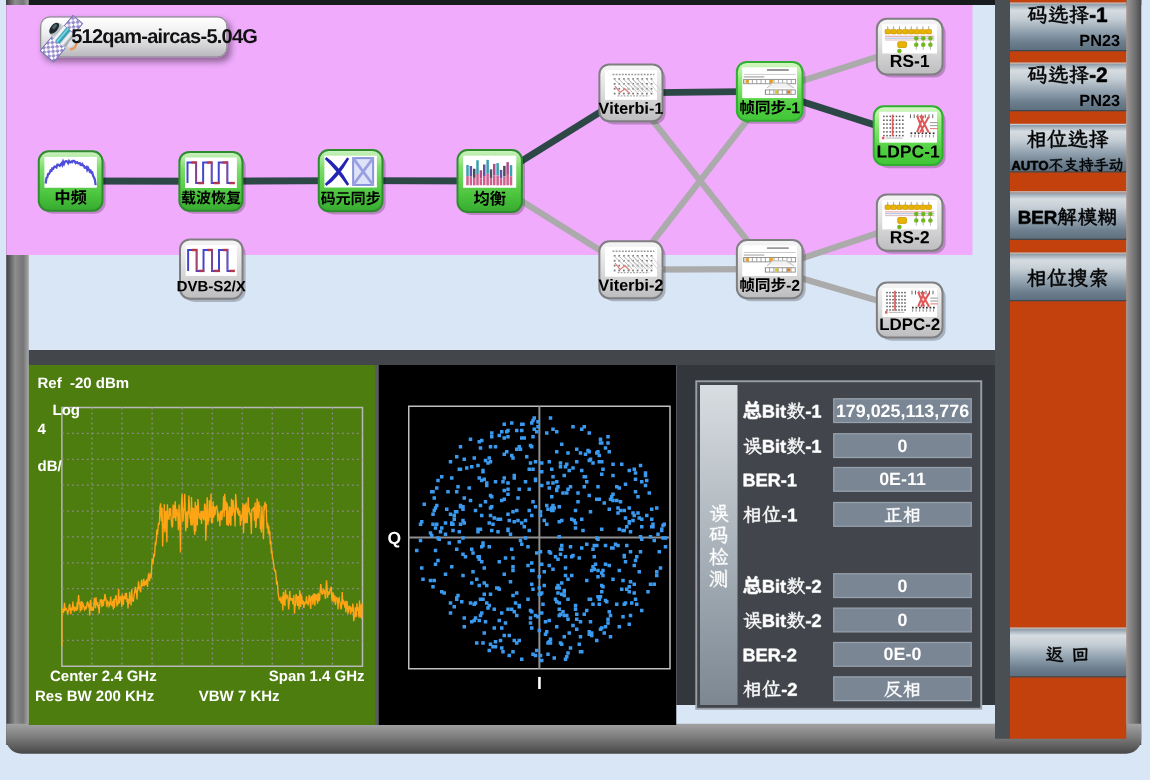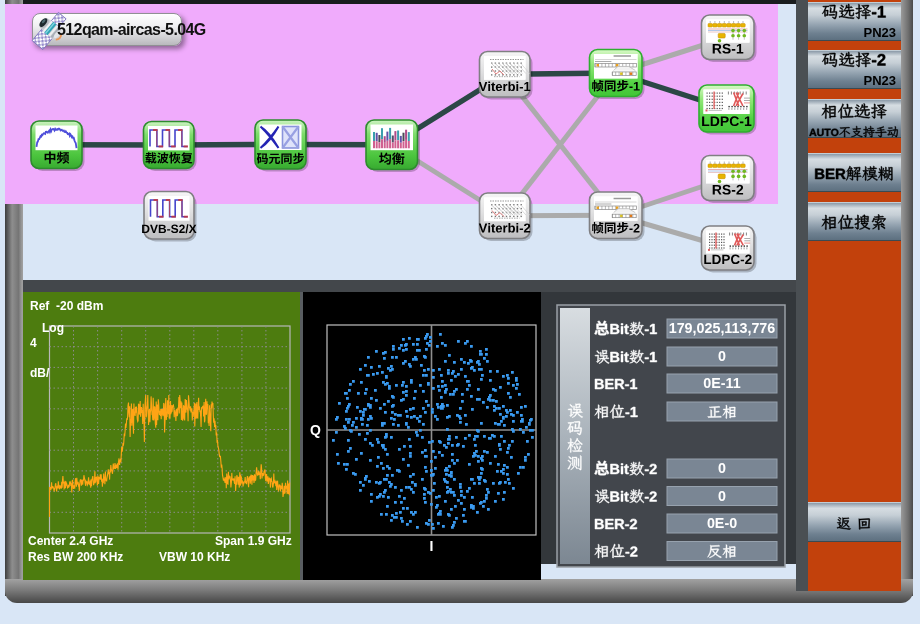--- a/index.html
+++ b/index.html
@@ -600,24 +600,24 @@
       <line x1="218.9" y1="34" x2="218.9" y2="241" stroke="#8c8c8c" stroke-width="1" stroke-dasharray="1.5,2.5"></line>
       <line x1="26.5" y1="199.6" x2="267" y2="199.6" stroke="#8c8c8c" stroke-width="1" stroke-dasharray="1.5,2.5"></line>
       <line x1="242.9" y1="34" x2="242.9" y2="241" stroke="#8c8c8c" stroke-width="1" stroke-dasharray="1.5,2.5"></line>
       <line x1="26.5" y1="220.3" x2="267" y2="220.3" stroke="#8c8c8c" stroke-width="1" stroke-dasharray="1.5,2.5"></line>
       <path d="M26.5,225 L26.5,195.5 L26.9,195.3 L27.3,195.4 L27.8,198.3 L28.2,195.2 L28.6,190.2 L29.0,196.7 L29.4,194.5 L29.9,194.6 L30.3,195.7 L30.7,196.1 L31.1,199.4 L31.5,197.5 L32.0,195.4 L32.4,192.3 L32.8,191.2 L33.2,195.7 L33.6,199.4 L34.1,194.8 L34.5,194.2 L34.9,196.4 L35.3,189.2 L35.7,193.2 L36.2,196.0 L36.6,197.3 L37.0,193.2 L37.4,195.4 L37.8,194.9 L38.3,196.7 L38.7,189.8 L39.1,195.8 L39.5,188.2 L39.9,184.1 L40.4,191.3 L40.8,190.1 L41.2,196.5 L41.6,195.7 L42.0,188.8 L42.5,196.2 L42.9,189.4 L43.3,192.7 L43.7,191.8 L44.1,193.2 L44.6,195.7 L45.0,195.0 L45.4,193.9 L45.8,194.9 L46.2,194.2 L46.7,190.1 L47.1,189.7 L47.5,190.5 L47.9,193.9 L48.3,191.2 L48.8,200.4 L49.2,189.0 L49.6,187.9 L50.0,194.5 L50.4,196.8 L50.9,193.4 L51.3,194.5 L51.7,196.6 L52.1,191.0 L52.5,186.2 L53.0,189.3 L53.4,194.6 L53.8,185.9 L54.2,191.1 L54.6,191.8 L55.1,189.7 L55.5,193.4 L55.9,192.8 L56.3,199.0 L56.7,192.8 L57.2,188.3 L57.6,188.4 L58.0,187.3 L58.4,193.7 L58.8,188.1 L59.3,189.8 L59.7,192.7 L60.1,187.3 L60.5,188.8 L60.9,183.2 L61.4,185.8 L61.8,187.6 L62.2,191.1 L62.6,193.8 L63.0,189.3 L63.5,190.3 L63.9,189.9 L64.3,193.1 L64.7,192.3 L65.1,190.0 L65.6,185.3 L66.0,192.1 L66.4,190.2 L66.8,193.2 L67.2,188.6 L67.7,195.6 L68.1,187.2 L68.5,194.2 L68.9,188.8 L69.3,186.4 L69.8,184.1 L70.2,187.6 L70.6,193.2 L71.0,190.9 L71.4,190.4 L71.9,179.3 L72.3,190.3 L72.7,189.7 L73.1,185.6 L73.5,185.3 L74.0,187.4 L74.4,193.6 L74.8,183.5 L75.2,185.7 L75.6,192.0 L76.1,185.5 L76.5,185.7 L76.9,187.3 L77.3,182.4 L77.7,187.6 L78.2,182.3 L78.6,189.8 L79.0,186.6 L79.4,194.7 L79.8,187.4 L80.3,191.2 L80.7,181.5 L81.1,185.7 L81.5,187.2 L81.9,192.3 L82.4,179.5 L82.8,188.6 L83.2,186.6 L83.6,189.5 L84.0,186.0 L84.5,183.1 L84.9,180.5 L85.3,177.4 L85.7,182.1 L86.1,180.1 L86.6,187.6 L87.0,177.6 L87.4,180.4 L87.8,173.1 L88.2,176.8 L88.7,178.6 L89.1,180.1 L89.5,181.8 L89.9,175.9 L90.3,171.6 L90.8,176.7 L91.2,176.4 L91.6,175.8 L92.0,171.0 L92.4,177.0 L92.9,172.7 L93.3,174.4 L93.7,176.0 L94.1,173.0 L94.5,171.4 L95.0,177.6 L95.4,170.2 L95.8,167.7 L96.2,168.6 L96.6,173.0 L97.1,167.6 L97.5,168.5 L97.9,170.4 L98.3,162.1 L98.7,155.0 L99.2,159.6 L99.6,156.7 L100.0,151.0 L100.4,153.6 L100.8,149.9 L101.3,141.5 L101.7,144.2 L102.1,138.9 L102.5,131.6 L102.9,135.9 L103.4,131.4 L103.8,126.2 L104.2,128.0 L104.6,125.2 L105.0,113.7 L105.5,110.6 L105.9,120.5 L106.3,125.2 L106.7,114.2 L107.1,145.1 L107.6,126.9 L108.0,131.0 L108.4,111.5 L108.8,133.8 L109.2,125.4 L109.7,116.7 L110.1,131.1 L110.5,141.7 L110.9,111.5 L111.3,121.5 L111.8,123.2 L112.2,123.3 L112.6,114.7 L113.0,120.6 L113.4,114.5 L113.9,122.0 L114.3,127.3 L114.7,129.5 L115.1,128.8 L115.5,112.3 L116.0,112.7 L116.4,122.6 L116.8,116.0 L117.2,109.1 L117.6,124.8 L118.1,118.0 L118.5,115.1 L118.9,120.9 L119.3,117.9 L119.7,132.1 L120.2,111.7 L120.6,125.8 L121.0,129.9 L121.4,150.0 L121.8,117.1 L122.3,108.8 L122.7,103.0 L123.1,125.4 L123.5,123.9 L123.9,117.0 L124.4,113.0 L124.8,103.0 L125.2,119.2 L125.6,133.0 L126.0,120.8 L126.5,117.1 L126.9,130.3 L127.3,121.0 L127.7,118.2 L128.1,104.4 L128.6,114.0 L129.0,122.5 L129.4,122.6 L129.8,128.3 L130.2,105.7 L130.7,128.4 L131.1,125.9 L131.5,114.8 L131.9,115.0 L132.3,131.5 L132.8,135.7 L133.2,109.4 L133.6,133.1 L134.0,120.2 L134.4,112.5 L134.9,128.3 L135.3,107.3 L135.7,111.8 L136.1,119.6 L136.5,122.9 L137.0,118.7 L137.4,123.9 L137.8,116.7 L138.2,127.2 L138.6,116.9 L139.1,122.6 L139.5,117.1 L139.9,124.2 L140.3,123.0 L140.7,110.9 L141.2,112.4 L141.6,140.5 L142.0,129.8 L142.4,115.6 L142.8,105.9 L143.3,128.0 L143.7,122.7 L144.1,124.9 L144.5,108.2 L144.9,111.6 L145.4,122.1 L145.8,103.0 L146.2,126.5 L146.6,113.3 L147.0,126.4 L147.5,109.1 L147.9,122.2 L148.3,113.1 L148.7,119.8 L149.1,119.3 L149.6,113.6 L150.0,113.5 L150.4,113.0 L150.8,115.5 L151.2,125.2 L151.7,118.2 L152.1,120.3 L152.5,122.0 L152.9,128.9 L153.3,117.6 L153.8,117.3 L154.2,124.2 L154.6,122.9 L155.0,115.6 L155.4,117.7 L155.9,105.0 L156.3,121.6 L156.7,103.0 L157.1,107.6 L157.5,116.3 L158.0,109.3 L158.4,127.9 L158.8,110.6 L159.2,118.2 L159.6,128.7 L160.1,126.4 L160.5,113.7 L160.9,114.0 L161.3,126.5 L161.7,128.5 L162.2,107.0 L162.6,113.6 L163.0,120.6 L163.4,108.0 L163.8,112.2 L164.3,117.4 L164.7,118.6 L165.1,129.2 L165.5,103.2 L165.9,108.2 L166.4,115.1 L166.8,116.3 L167.2,118.7 L167.6,114.3 L168.0,120.5 L168.5,116.7 L168.9,116.8 L169.3,128.6 L169.7,119.8 L170.1,125.0 L170.6,120.3 L171.0,118.5 L171.4,110.7 L171.8,134.6 L172.2,121.1 L172.7,111.6 L173.1,126.8 L173.5,118.5 L173.9,110.1 L174.3,125.8 L174.8,126.0 L175.2,114.0 L175.6,105.8 L176.0,118.0 L176.4,114.3 L176.9,119.3 L177.3,119.1 L177.7,125.3 L178.1,135.1 L178.5,115.6 L179.0,115.5 L179.4,114.9 L179.8,115.8 L180.2,113.5 L180.6,124.5 L181.1,110.1 L181.5,130.3 L181.9,128.3 L182.3,115.4 L182.7,106.8 L183.2,122.8 L183.6,121.3 L184.0,109.3 L184.4,117.3 L184.8,112.1 L185.3,131.3 L185.7,126.0 L186.1,134.0 L186.5,113.3 L186.9,121.2 L187.4,131.0 L187.8,139.3 L188.2,112.3 L188.6,116.4 L189.0,109.5 L189.5,112.7 L189.9,111.1 L190.3,123.8 L190.7,130.8 L191.1,126.3 L191.6,135.0 L192.0,128.7 L192.4,136.4 L192.8,132.9 L193.2,143.5 L193.7,140.6 L194.1,150.8 L194.5,148.1 L194.9,153.8 L195.3,155.3 L195.8,157.8 L196.2,162.0 L196.6,164.4 L197.0,164.1 L197.4,164.2 L197.9,169.9 L198.3,175.7 L198.7,172.6 L199.1,176.3 L199.5,183.2 L200.0,185.7 L200.4,188.1 L200.8,187.7 L201.2,186.7 L201.6,188.6 L202.1,190.9 L202.5,186.9 L202.9,185.1 L203.3,196.3 L203.7,181.5 L204.2,185.0 L204.6,191.9 L205.0,192.1 L205.4,179.7 L205.8,187.5 L206.3,183.5 L206.7,185.4 L207.1,185.1 L207.5,188.2 L207.9,195.5 L208.4,190.2 L208.8,180.9 L209.2,188.5 L209.6,186.5 L210.0,188.5 L210.5,186.9 L210.9,187.0 L211.3,190.6 L211.7,191.7 L212.1,184.2 L212.6,198.9 L213.0,192.7 L213.4,192.4 L213.8,183.3 L214.2,184.4 L214.7,189.1 L215.1,192.8 L215.5,184.8 L215.9,189.8 L216.3,195.6 L216.8,180.3 L217.2,187.1 L217.6,193.6 L218.0,184.4 L218.4,185.2 L218.9,191.4 L219.3,188.3 L219.7,190.5 L220.1,194.4 L220.5,190.5 L221.0,191.2 L221.4,189.7 L221.8,189.6 L222.2,185.0 L222.6,191.1 L223.1,189.0 L223.5,192.3 L223.9,188.3 L224.3,184.5 L224.7,184.7 L225.2,191.4 L225.6,195.2 L226.0,186.3 L226.4,185.2 L226.8,184.8 L227.3,191.7 L227.7,186.4 L228.1,182.6 L228.5,185.9 L228.9,192.6 L229.4,183.0 L229.8,188.3 L230.2,186.9 L230.6,183.6 L231.0,191.0 L231.5,182.3 L231.9,183.5 L232.3,188.3 L232.7,187.9 L233.1,181.1 L233.6,175.2 L234.0,178.9 L234.4,182.8 L234.8,183.3 L235.2,182.6 L235.7,178.9 L236.1,182.8 L236.5,181.2 L236.9,182.4 L237.3,187.2 L237.8,178.6 L238.2,172.3 L238.6,176.6 L239.0,186.4 L239.4,181.4 L239.9,181.7 L240.3,183.3 L240.7,182.9 L241.1,179.1 L241.5,178.9 L242.0,177.4 L242.4,186.4 L242.8,189.1 L243.2,182.4 L243.6,182.5 L244.1,188.9 L244.5,188.3 L244.9,184.2 L245.3,192.0 L245.7,189.8 L246.2,185.6 L246.6,187.6 L247.0,186.2 L247.4,195.6 L247.8,187.6 L248.3,186.5 L248.7,189.5 L249.1,189.8 L249.5,194.4 L249.9,195.5 L250.4,191.4 L250.8,181.6 L251.2,191.4 L251.6,190.1 L252.0,189.0 L252.5,190.9 L252.9,194.2 L253.3,189.3 L253.7,197.9 L254.1,189.2 L254.6,189.3 L255.0,195.1 L255.4,198.3 L255.8,197.5 L256.2,192.5 L256.7,193.8 L257.1,192.8 L257.5,199.5 L257.9,194.0 L258.3,195.1 L258.8,197.2 L259.2,190.9 L259.6,194.0 L260.0,204.9 L260.4,201.9 L260.9,199.3 L261.3,193.9 L261.7,201.2 L262.1,200.9 L262.5,190.7 L263.0,196.6 L263.4,193.8 L263.8,196.7 L264.2,202.1 L264.6,188.5 L265.1,197.5 L265.5,202.0 L265.9,191.6 L266.3,203.2 L266.7,190.5" fill="none" stroke="#FFA415" stroke-width="1.1"></path>
     </svg>
 <div class="wt" style="left:7px;top:7px">Ref&nbsp;&nbsp;-20 dBm</div>
 <div class="wt" style="left:19px;top:29px">Log</div>
 <div class="wt" style="left:7px;top:44px">4</div>
 <div class="wt" style="left:7px;top:74px">dB/</div>
-<div class="wt" style="left:5px;top:242px">Center 2.4 GHz</div>
-<div class="wt" style="left:192px;top:242px">Span 1.9 GHz</div>
+<div class="wt" style="left:17px;top:242px">Center 2.4 GHz</div>
+<div class="wt" style="left:192px;top:242px">Span 1.4 GHz</div>
 <div class="wt" style="left:5px;top:258px">Res BW 200 KHz</div>
-<div class="wt" style="left:136px;top:258px">VBW 10 KHz</div>
+<div class="wt" style="left:136px;top:258px">VBW 7 KHz</div>
 </div>
 <div style="position:absolute;left:300px;top:292px;width:241px;height:288px;background:#000;border-left:3px solid #595d61">
 <svg width="238" height="288">
 <rect x="24" y="33" width="209" height="210" fill="none" stroke="#c0c0c0" stroke-width="1.2"></rect>
 <line x1="24" y1="138.0" x2="233" y2="138.0" stroke="#8f8f8f" stroke-width="1.6"></line>
 <line x1="128.5" y1="33" x2="128.5" y2="243" stroke="#8f8f8f" stroke-width="1.6"></line>
 <path d="M57 160h2.8v2.8h-2.8zM189 107h2.8v2.8h-2.8zM52 134h2.8v2.8h-2.8zM157 202h2.8v2.8h-2.8zM67 74h2.8v2.8h-2.8zM174 168h2.8v2.8h-2.8zM204 186h2.8v2.8h-2.8zM121 119h2.8v2.8h-2.8zM226 127h2.8v2.8h-2.8zM84 75h2.8v2.8h-2.8zM135 148h2.8v2.8h-2.8zM104 134h2.8v2.8h-2.8zM147 183h2.8v2.8h-2.8zM195 151h2.8v2.8h-2.8zM43 171h2.8v2.8h-2.8zM49 129h2.8v2.8h-2.8zM47 138h2.8v2.8h-2.8zM78 152h2.8v2.8h-2.8zM228 137h2.8v2.8h-2.8zM174 68h2.8v2.8h-2.8zM109 181h2.8v2.8h-2.8zM122 163h2.8v2.8h-2.8zM135 76h2.8v2.8h-2.8zM164 88h2.8v2.8h-2.8zM217 114h2.8v2.8h-2.8zM174 138h2.8v2.8h-2.8zM186 102h2.8v2.8h-2.8zM191 130h2.8v2.8h-2.8zM200 172h2.8v2.8h-2.8zM138 88h2.8v2.8h-2.8zM178 167h2.8v2.8h-2.8zM213 119h2.8v2.8h-2.8zM165 171h2.8v2.8h-2.8zM148 152h2.8v2.8h-2.8zM141 98h2.8v2.8h-2.8zM66 114h2.8v2.8h-2.8zM160 216h2.8v2.8h-2.8zM183 196h2.8v2.8h-2.8zM177 180h2.8v2.8h-2.8zM141 188h2.8v2.8h-2.8zM217 122h2.8v2.8h-2.8zM97 225h2.8v2.8h-2.8zM144 198h2.8v2.8h-2.8zM177 76h2.8v2.8h-2.8zM209 195h2.8v2.8h-2.8zM140 186h2.8v2.8h-2.8zM137 82h2.8v2.8h-2.8zM121 163h2.8v2.8h-2.8zM193 178h2.8v2.8h-2.8zM132 214h2.8v2.8h-2.8zM82 186h2.8v2.8h-2.8zM196 121h2.8v2.8h-2.8zM45 97h2.8v2.8h-2.8zM145 173h2.8v2.8h-2.8zM204 90h2.8v2.8h-2.8zM129 181h2.8v2.8h-2.8zM122 43h2.8v2.8h-2.8zM161 228h2.8v2.8h-2.8zM186 87h2.8v2.8h-2.8zM100 153h2.8v2.8h-2.8zM224 161h2.8v2.8h-2.8zM135 220h2.8v2.8h-2.8zM125 227h2.8v2.8h-2.8zM84 108h2.8v2.8h-2.8zM167 212h2.8v2.8h-2.8zM172 158h2.8v2.8h-2.8zM43 105h2.8v2.8h-2.8zM89 104h2.8v2.8h-2.8zM168 116h2.8v2.8h-2.8zM180 143h2.8v2.8h-2.8zM105 146h2.8v2.8h-2.8zM156 191h2.8v2.8h-2.8zM96 122h2.8v2.8h-2.8zM67 208h2.8v2.8h-2.8zM209 128h2.8v2.8h-2.8zM101 68h2.8v2.8h-2.8zM140 152h2.8v2.8h-2.8zM223 148h2.8v2.8h-2.8zM99 46h2.8v2.8h-2.8zM208 148h2.8v2.8h-2.8zM44 147h2.8v2.8h-2.8zM87 227h2.8v2.8h-2.8zM194 171h2.8v2.8h-2.8zM121 45h2.8v2.8h-2.8zM122 56h2.8v2.8h-2.8zM154 48h2.8v2.8h-2.8zM79 203h2.8v2.8h-2.8zM204 85h2.8v2.8h-2.8zM51 181h2.8v2.8h-2.8zM178 82h2.8v2.8h-2.8zM85 95h2.8v2.8h-2.8zM61 100h2.8v2.8h-2.8zM199 176h2.8v2.8h-2.8zM222 134h2.8v2.8h-2.8zM120 77h2.8v2.8h-2.8zM121 64h2.8v2.8h-2.8zM43 171h2.8v2.8h-2.8zM203 181h2.8v2.8h-2.8zM205 152h2.8v2.8h-2.8zM81 144h2.8v2.8h-2.8zM106 73h2.8v2.8h-2.8zM56 76h2.8v2.8h-2.8zM128 148h2.8v2.8h-2.8zM103 215h2.8v2.8h-2.8zM141 177h2.8v2.8h-2.8zM196 94h2.8v2.8h-2.8zM40 171h2.8v2.8h-2.8zM91 209h2.8v2.8h-2.8zM149 199h2.8v2.8h-2.8zM161 50h2.8v2.8h-2.8zM174 96h2.8v2.8h-2.8zM80 111h2.8v2.8h-2.8zM175 190h2.8v2.8h-2.8zM176 61h2.8v2.8h-2.8zM105 45h2.8v2.8h-2.8zM122 178h2.8v2.8h-2.8zM79 154h2.8v2.8h-2.8zM143 199h2.8v2.8h-2.8zM79 89h2.8v2.8h-2.8zM92 220h2.8v2.8h-2.8zM195 131h2.8v2.8h-2.8zM144 146h2.8v2.8h-2.8zM143 124h2.8v2.8h-2.8zM109 66h2.8v2.8h-2.8zM96 219h2.8v2.8h-2.8zM165 142h2.8v2.8h-2.8zM113 142h2.8v2.8h-2.8zM152 96h2.8v2.8h-2.8zM142 154h2.8v2.8h-2.8zM83 90h2.8v2.8h-2.8zM73 80h2.8v2.8h-2.8zM163 48h2.8v2.8h-2.8zM111 98h2.8v2.8h-2.8zM87 144h2.8v2.8h-2.8zM197 143h2.8v2.8h-2.8zM119 98h2.8v2.8h-2.8zM120 195h2.8v2.8h-2.8zM105 71h2.8v2.8h-2.8zM63 82h2.8v2.8h-2.8zM59 192h2.8v2.8h-2.8zM153 122h2.8v2.8h-2.8zM206 104h2.8v2.8h-2.8zM175 186h2.8v2.8h-2.8zM61 72h2.8v2.8h-2.8zM75 190h2.8v2.8h-2.8zM193 78h2.8v2.8h-2.8zM192 115h2.8v2.8h-2.8zM102 102h2.8v2.8h-2.8zM113 51h2.8v2.8h-2.8zM75 73h2.8v2.8h-2.8zM150 229h2.8v2.8h-2.8zM227 126h2.8v2.8h-2.8zM42 118h2.8v2.8h-2.8zM88 222h2.8v2.8h-2.8zM165 92h2.8v2.8h-2.8zM186 170h2.8v2.8h-2.8zM45 111h2.8v2.8h-2.8zM112 139h2.8v2.8h-2.8zM138 115h2.8v2.8h-2.8zM141 99h2.8v2.8h-2.8zM83 213h2.8v2.8h-2.8zM153 167h2.8v2.8h-2.8zM44 129h2.8v2.8h-2.8zM173 69h2.8v2.8h-2.8zM195 115h2.8v2.8h-2.8zM156 129h2.8v2.8h-2.8zM141 208h2.8v2.8h-2.8zM107 219h2.8v2.8h-2.8zM82 84h2.8v2.8h-2.8zM170 77h2.8v2.8h-2.8zM105 194h2.8v2.8h-2.8zM182 61h2.8v2.8h-2.8zM152 225h2.8v2.8h-2.8zM199 124h2.8v2.8h-2.8zM88 119h2.8v2.8h-2.8zM59 122h2.8v2.8h-2.8zM115 128h2.8v2.8h-2.8zM199 125h2.8v2.8h-2.8zM56 189h2.8v2.8h-2.8zM64 112h2.8v2.8h-2.8zM119 115h2.8v2.8h-2.8zM66 123h2.8v2.8h-2.8zM221 113h2.8v2.8h-2.8zM120 205h2.8v2.8h-2.8zM174 184h2.8v2.8h-2.8zM167 53h2.8v2.8h-2.8zM73 146h2.8v2.8h-2.8zM157 210h2.8v2.8h-2.8zM161 122h2.8v2.8h-2.8zM131 123h2.8v2.8h-2.8zM145 182h2.8v2.8h-2.8zM107 87h2.8v2.8h-2.8zM80 199h2.8v2.8h-2.8zM196 189h2.8v2.8h-2.8zM180 187h2.8v2.8h-2.8zM128 182h2.8v2.8h-2.8zM64 126h2.8v2.8h-2.8zM83 182h2.8v2.8h-2.8zM89 131h2.8v2.8h-2.8zM151 213h2.8v2.8h-2.8zM82 83h2.8v2.8h-2.8zM175 76h2.8v2.8h-2.8zM158 101h2.8v2.8h-2.8zM123 50h2.8v2.8h-2.8zM175 106h2.8v2.8h-2.8zM90 224h2.8v2.8h-2.8zM148 234h2.8v2.8h-2.8zM156 115h2.8v2.8h-2.8zM134 221h2.8v2.8h-2.8zM127 168h2.8v2.8h-2.8zM161 83h2.8v2.8h-2.8zM137 104h2.8v2.8h-2.8zM61 185h2.8v2.8h-2.8zM173 143h2.8v2.8h-2.8zM89 53h2.8v2.8h-2.8zM162 131h2.8v2.8h-2.8zM41 135h2.8v2.8h-2.8zM46 137h2.8v2.8h-2.8zM138 162h2.8v2.8h-2.8zM144 150h2.8v2.8h-2.8zM60 116h2.8v2.8h-2.8zM94 122h2.8v2.8h-2.8zM147 179h2.8v2.8h-2.8zM182 56h2.8v2.8h-2.8zM156 125h2.8v2.8h-2.8zM219 174h2.8v2.8h-2.8zM44 158h2.8v2.8h-2.8zM97 197h2.8v2.8h-2.8zM63 132h2.8v2.8h-2.8zM119 131h2.8v2.8h-2.8zM101 52h2.8v2.8h-2.8zM157 198h2.8v2.8h-2.8zM124 76h2.8v2.8h-2.8zM142 175h2.8v2.8h-2.8zM116 137h2.8v2.8h-2.8zM199 83h2.8v2.8h-2.8zM102 51h2.8v2.8h-2.8zM85 93h2.8v2.8h-2.8zM71 97h2.8v2.8h-2.8zM218 128h2.8v2.8h-2.8zM124 231h2.8v2.8h-2.8zM125 52h2.8v2.8h-2.8zM154 81h2.8v2.8h-2.8zM203 82h2.8v2.8h-2.8zM99 57h2.8v2.8h-2.8zM135 76h2.8v2.8h-2.8zM124 112h2.8v2.8h-2.8zM91 194h2.8v2.8h-2.8zM188 142h2.8v2.8h-2.8zM78 79h2.8v2.8h-2.8zM139 233h2.8v2.8h-2.8zM99 89h2.8v2.8h-2.8zM88 76h2.8v2.8h-2.8zM67 125h2.8v2.8h-2.8zM209 138h2.8v2.8h-2.8zM102 56h2.8v2.8h-2.8zM143 136h2.8v2.8h-2.8zM64 82h2.8v2.8h-2.8zM126 200h2.8v2.8h-2.8zM171 152h2.8v2.8h-2.8zM106 160h2.8v2.8h-2.8zM128 231h2.8v2.8h-2.8zM61 116h2.8v2.8h-2.8zM202 123h2.8v2.8h-2.8zM208 136h2.8v2.8h-2.8zM139 113h2.8v2.8h-2.8zM57 89h2.8v2.8h-2.8zM221 164h2.8v2.8h-2.8zM165 195h2.8v2.8h-2.8zM163 198h2.8v2.8h-2.8zM110 123h2.8v2.8h-2.8zM190 117h2.8v2.8h-2.8zM52 125h2.8v2.8h-2.8zM93 177h2.8v2.8h-2.8zM86 77h2.8v2.8h-2.8zM111 219h2.8v2.8h-2.8zM125 149h2.8v2.8h-2.8zM129 158h2.8v2.8h-2.8zM177 209h2.8v2.8h-2.8zM56 197h2.8v2.8h-2.8zM128 116h2.8v2.8h-2.8zM225 131h2.8v2.8h-2.8zM214 180h2.8v2.8h-2.8zM66 167h2.8v2.8h-2.8zM177 130h2.8v2.8h-2.8zM33 124h2.8v2.8h-2.8zM117 72h2.8v2.8h-2.8zM218 126h2.8v2.8h-2.8zM102 118h2.8v2.8h-2.8zM81 91h2.8v2.8h-2.8zM135 159h2.8v2.8h-2.8zM94 132h2.8v2.8h-2.8zM52 166h2.8v2.8h-2.8zM79 152h2.8v2.8h-2.8zM72 107h2.8v2.8h-2.8zM141 68h2.8v2.8h-2.8zM226 137h2.8v2.8h-2.8zM124 90h2.8v2.8h-2.8zM200 199h2.8v2.8h-2.8zM145 62h2.8v2.8h-2.8zM95 178h2.8v2.8h-2.8zM99 70h2.8v2.8h-2.8zM62 96h2.8v2.8h-2.8zM129 95h2.8v2.8h-2.8zM129 235h2.8v2.8h-2.8zM209 92h2.8v2.8h-2.8zM152 144h2.8v2.8h-2.8zM120 201h2.8v2.8h-2.8zM106 116h2.8v2.8h-2.8zM102 131h2.8v2.8h-2.8zM199 180h2.8v2.8h-2.8zM53 114h2.8v2.8h-2.8zM80 186h2.8v2.8h-2.8zM143 194h2.8v2.8h-2.8zM126 48h2.8v2.8h-2.8zM159 153h2.8v2.8h-2.8zM157 66h2.8v2.8h-2.8zM134 93h2.8v2.8h-2.8zM83 161h2.8v2.8h-2.8zM151 83h2.8v2.8h-2.8zM72 58h2.8v2.8h-2.8zM95 203h2.8v2.8h-2.8zM126 44h2.8v2.8h-2.8zM74 164h2.8v2.8h-2.8zM205 190h2.8v2.8h-2.8zM154 151h2.8v2.8h-2.8zM64 111h2.8v2.8h-2.8zM107 89h2.8v2.8h-2.8zM133 111h2.8v2.8h-2.8zM147 216h2.8v2.8h-2.8zM177 165h2.8v2.8h-2.8zM115 57h2.8v2.8h-2.8zM121 174h2.8v2.8h-2.8zM75 203h2.8v2.8h-2.8zM106 163h2.8v2.8h-2.8zM109 66h2.8v2.8h-2.8zM213 91h2.8v2.8h-2.8zM185 104h2.8v2.8h-2.8zM147 87h2.8v2.8h-2.8zM102 194h2.8v2.8h-2.8zM215 101h2.8v2.8h-2.8zM129 197h2.8v2.8h-2.8zM88 182h2.8v2.8h-2.8zM79 175h2.8v2.8h-2.8zM154 207h2.8v2.8h-2.8zM150 69h2.8v2.8h-2.8zM167 75h2.8v2.8h-2.8zM167 214h2.8v2.8h-2.8zM167 103h2.8v2.8h-2.8zM200 148h2.8v2.8h-2.8zM56 118h2.8v2.8h-2.8zM207 121h2.8v2.8h-2.8zM137 115h2.8v2.8h-2.8zM44 113h2.8v2.8h-2.8zM153 152h2.8v2.8h-2.8zM121 45h2.8v2.8h-2.8zM197 178h2.8v2.8h-2.8zM182 205h2.8v2.8h-2.8zM99 99h2.8v2.8h-2.8zM145 222h2.8v2.8h-2.8zM42 126h2.8v2.8h-2.8zM83 173h2.8v2.8h-2.8zM209 122h2.8v2.8h-2.8zM55 141h2.8v2.8h-2.8zM113 57h2.8v2.8h-2.8zM184 106h2.8v2.8h-2.8zM166 67h2.8v2.8h-2.8zM183 68h2.8v2.8h-2.8zM176 58h2.8v2.8h-2.8zM206 117h2.8v2.8h-2.8zM45 126h2.8v2.8h-2.8zM149 78h2.8v2.8h-2.8zM95 156h2.8v2.8h-2.8zM123 41h2.8v2.8h-2.8zM99 166h2.8v2.8h-2.8zM147 199h2.8v2.8h-2.8zM103 231h2.8v2.8h-2.8zM180 158h2.8v2.8h-2.8zM189 190h2.8v2.8h-2.8zM135 97h2.8v2.8h-2.8zM191 163h2.8v2.8h-2.8zM46 91h2.8v2.8h-2.8zM161 145h2.8v2.8h-2.8zM147 180h2.8v2.8h-2.8zM136 221h2.8v2.8h-2.8zM89 112h2.8v2.8h-2.8zM150 186h2.8v2.8h-2.8zM169 213h2.8v2.8h-2.8zM100 205h2.8v2.8h-2.8zM157 76h2.8v2.8h-2.8zM122 230h2.8v2.8h-2.8zM179 109h2.8v2.8h-2.8zM35 110h2.8v2.8h-2.8zM82 143h2.8v2.8h-2.8zM221 167h2.8v2.8h-2.8zM148 80h2.8v2.8h-2.8zM58 126h2.8v2.8h-2.8zM113 234h2.8v2.8h-2.8zM102 98h2.8v2.8h-2.8zM197 143h2.8v2.8h-2.8zM67 201h2.8v2.8h-2.8zM111 64h2.8v2.8h-2.8zM150 170h2.8v2.8h-2.8zM106 183h2.8v2.8h-2.8zM177 86h2.8v2.8h-2.8zM64 64h2.8v2.8h-2.8zM121 209h2.8v2.8h-2.8zM180 208h2.8v2.8h-2.8zM219 139h2.8v2.8h-2.8zM180 65h2.8v2.8h-2.8zM174 163h2.8v2.8h-2.8zM122 108h2.8v2.8h-2.8zM61 146h2.8v2.8h-2.8zM202 117h2.8v2.8h-2.8zM163 96h2.8v2.8h-2.8zM144 77h2.8v2.8h-2.8zM155 123h2.8v2.8h-2.8zM150 98h2.8v2.8h-2.8zM59 119h2.8v2.8h-2.8zM179 213h2.8v2.8h-2.8zM108 189h2.8v2.8h-2.8zM178 163h2.8v2.8h-2.8zM46 155h2.8v2.8h-2.8zM76 201h2.8v2.8h-2.8zM178 176h2.8v2.8h-2.8zM33 161h2.8v2.8h-2.8zM167 68h2.8v2.8h-2.8zM190 143h2.8v2.8h-2.8zM116 92h2.8v2.8h-2.8zM66 112h2.8v2.8h-2.8zM228 144h2.8v2.8h-2.8zM142 96h2.8v2.8h-2.8zM88 103h2.8v2.8h-2.8zM76 189h2.8v2.8h-2.8zM111 192h2.8v2.8h-2.8zM65 188h2.8v2.8h-2.8zM127 182h2.8v2.8h-2.8zM122 82h2.8v2.8h-2.8zM199 113h2.8v2.8h-2.8zM119 82h2.8v2.8h-2.8zM143 112h2.8v2.8h-2.8zM148 161h2.8v2.8h-2.8zM92 64h2.8v2.8h-2.8zM156 194h2.8v2.8h-2.8zM168 74h2.8v2.8h-2.8zM169 163h2.8v2.8h-2.8zM148 167h2.8v2.8h-2.8zM106 153h2.8v2.8h-2.8zM186 107h2.8v2.8h-2.8zM48 132h2.8v2.8h-2.8zM138 50h2.8v2.8h-2.8zM85 175h2.8v2.8h-2.8zM118 144h2.8v2.8h-2.8zM61 186h2.8v2.8h-2.8zM217 128h2.8v2.8h-2.8zM87 73h2.8v2.8h-2.8zM186 145h2.8v2.8h-2.8zM84 204h2.8v2.8h-2.8zM177 175h2.8v2.8h-2.8zM40 133h2.8v2.8h-2.8zM164 70h2.8v2.8h-2.8zM176 210h2.8v2.8h-2.8zM189 96h2.8v2.8h-2.8zM86 193h2.8v2.8h-2.8zM182 202h2.8v2.8h-2.8zM200 132h2.8v2.8h-2.8zM109 51h2.8v2.8h-2.8zM160 228h2.8v2.8h-2.8zM97 107h2.8v2.8h-2.8zM171 162h2.8v2.8h-2.8zM54 100h2.8v2.8h-2.8zM82 221h2.8v2.8h-2.8zM85 189h2.8v2.8h-2.8zM199 206h2.8v2.8h-2.8zM191 208h2.8v2.8h-2.8zM56 118h2.8v2.8h-2.8zM81 119h2.8v2.8h-2.8zM212 85h2.8v2.8h-2.8zM160 69h2.8v2.8h-2.8zM194 200h2.8v2.8h-2.8zM106 228h2.8v2.8h-2.8zM133 212h2.8v2.8h-2.8zM149 101h2.8v2.8h-2.8zM102 130h2.8v2.8h-2.8zM170 146h2.8v2.8h-2.8zM225 130h2.8v2.8h-2.8zM98 92h2.8v2.8h-2.8zM88 64h2.8v2.8h-2.8zM72 189h2.8v2.8h-2.8zM133 126h2.8v2.8h-2.8zM150 202h2.8v2.8h-2.8zM167 186h2.8v2.8h-2.8zM91 121h2.8v2.8h-2.8zM78 132h2.8v2.8h-2.8zM76 115h2.8v2.8h-2.8zM116 123h2.8v2.8h-2.8zM110 105h2.8v2.8h-2.8zM203 119h2.8v2.8h-2.8zM66 150h2.8v2.8h-2.8zM69 81h2.8v2.8h-2.8zM133 53h2.8v2.8h-2.8zM29 147h2.8v2.8h-2.8zM177 61h2.8v2.8h-2.8zM73 173h2.8v2.8h-2.8zM41 100h2.8v2.8h-2.8zM57 126h2.8v2.8h-2.8zM42 176h2.8v2.8h-2.8zM118 159h2.8v2.8h-2.8zM114 46h2.8v2.8h-2.8zM120 63h2.8v2.8h-2.8zM129 84h2.8v2.8h-2.8zM107 124h2.8v2.8h-2.8zM176 184h2.8v2.8h-2.8zM66 137h2.8v2.8h-2.8zM207 164h2.8v2.8h-2.8zM80 130h2.8v2.8h-2.8zM107 196h2.8v2.8h-2.8zM131 164h2.8v2.8h-2.8zM212 87h2.8v2.8h-2.8zM81 59h2.8v2.8h-2.8zM49 180h2.8v2.8h-2.8zM144 221h2.8v2.8h-2.8zM42 100h2.8v2.8h-2.8zM201 189h2.8v2.8h-2.8zM181 188h2.8v2.8h-2.8zM111 191h2.8v2.8h-2.8zM216 174h2.8v2.8h-2.8zM154 81h2.8v2.8h-2.8zM81 197h2.8v2.8h-2.8zM145 143h2.8v2.8h-2.8zM173 106h2.8v2.8h-2.8zM32 139h2.8v2.8h-2.8zM197 128h2.8v2.8h-2.8zM143 189h2.8v2.8h-2.8zM212 95h2.8v2.8h-2.8zM159 222h2.8v2.8h-2.8zM87 191h2.8v2.8h-2.8zM173 219h2.8v2.8h-2.8zM173 137h2.8v2.8h-2.8zM99 106h2.8v2.8h-2.8zM145 123h2.8v2.8h-2.8zM195 190h2.8v2.8h-2.8zM92 224h2.8v2.8h-2.8zM186 78h2.8v2.8h-2.8zM184 199h2.8v2.8h-2.8zM190 113h2.8v2.8h-2.8zM170 160h2.8v2.8h-2.8zM99 215h2.8v2.8h-2.8zM143 177h2.8v2.8h-2.8zM136 218h2.8v2.8h-2.8zM144 80h2.8v2.8h-2.8zM79 60h2.8v2.8h-2.8zM88 113h2.8v2.8h-2.8zM98 228h2.8v2.8h-2.8zM102 93h2.8v2.8h-2.8zM109 115h2.8v2.8h-2.8zM194 131h2.8v2.8h-2.8zM57 125h2.8v2.8h-2.8zM203 159h2.8v2.8h-2.8zM118 186h2.8v2.8h-2.8zM138 111h2.8v2.8h-2.8zM109 221h2.8v2.8h-2.8zM130 190h2.8v2.8h-2.8zM87 125h2.8v2.8h-2.8zM208 79h2.8v2.8h-2.8zM195 152h2.8v2.8h-2.8zM129 77h2.8v2.8h-2.8zM192 108h2.8v2.8h-2.8zM160 204h2.8v2.8h-2.8zM92 92h2.8v2.8h-2.8zM80 65h2.8v2.8h-2.8zM58 131h2.8v2.8h-2.8zM175 71h2.8v2.8h-2.8zM32 126h2.8v2.8h-2.8zM169 215h2.8v2.8h-2.8zM168 204h2.8v2.8h-2.8zM135 203h2.8v2.8h-2.8zM141 52h2.8v2.8h-2.8zM141 92h2.8v2.8h-2.8zM82 141h2.8v2.8h-2.8zM67 105h2.8v2.8h-2.8zM204 155h2.8v2.8h-2.8zM112 66h2.8v2.8h-2.8zM158 108h2.8v2.8h-2.8zM136 149h2.8v2.8h-2.8zM63 140h2.8v2.8h-2.8zM81 156h2.8v2.8h-2.8zM137 113h2.8v2.8h-2.8zM191 97h2.8v2.8h-2.8zM43 115h2.8v2.8h-2.8zM131 175h2.8v2.8h-2.8zM121 157h2.8v2.8h-2.8zM97 209h2.8v2.8h-2.8zM78 130h2.8v2.8h-2.8zM103 123h2.8v2.8h-2.8zM146 101h2.8v2.8h-2.8zM127 177h2.8v2.8h-2.8zM95 55h2.8v2.8h-2.8zM134 114h2.8v2.8h-2.8zM77 170h2.8v2.8h-2.8zM149 232h2.8v2.8h-2.8zM196 156h2.8v2.8h-2.8zM136 41h2.8v2.8h-2.8zM170 190h2.8v2.8h-2.8zM128 119h2.8v2.8h-2.8zM134 230h2.8v2.8h-2.8zM168 186h2.8v2.8h-2.8zM109 199h2.8v2.8h-2.8zM145 146h2.8v2.8h-2.8zM216 136h2.8v2.8h-2.8zM124 91h2.8v2.8h-2.8zM127 211h2.8v2.8h-2.8zM132 204h2.8v2.8h-2.8zM183 114h2.8v2.8h-2.8zM77 221h2.8v2.8h-2.8zM113 125h2.8v2.8h-2.8zM62 183h2.8v2.8h-2.8zM183 159h2.8v2.8h-2.8zM97 52h2.8v2.8h-2.8zM49 88h2.8v2.8h-2.8zM68 152h2.8v2.8h-2.8zM163 88h2.8v2.8h-2.8zM138 93h2.8v2.8h-2.8zM104 172h2.8v2.8h-2.8zM90 126h2.8v2.8h-2.8zM142 181h2.8v2.8h-2.8zM74 149h2.8v2.8h-2.8zM34 170h2.8v2.8h-2.8zM89 56h2.8v2.8h-2.8zM146 196h2.8v2.8h-2.8zM203 174h2.8v2.8h-2.8zM94 177h2.8v2.8h-2.8zM171 143h2.8v2.8h-2.8zM124 199h2.8v2.8h-2.8zM204 100h2.8v2.8h-2.8zM121 196h2.8v2.8h-2.8zM184 216h2.8v2.8h-2.8zM73 204h2.8v2.8h-2.8zM113 46h2.8v2.8h-2.8zM185 145h2.8v2.8h-2.8z" fill="#3a9af0"></path>
 <text x="7" y="143.0" fill="#fff" font-family="Liberation Sans" font-weight="bold" font-size="14">Q</text>
 <text x="126.5" y="259" fill="#fff" font-family="Liberation Sans" font-weight="bold" font-size="14">I</text>
 </svg>

